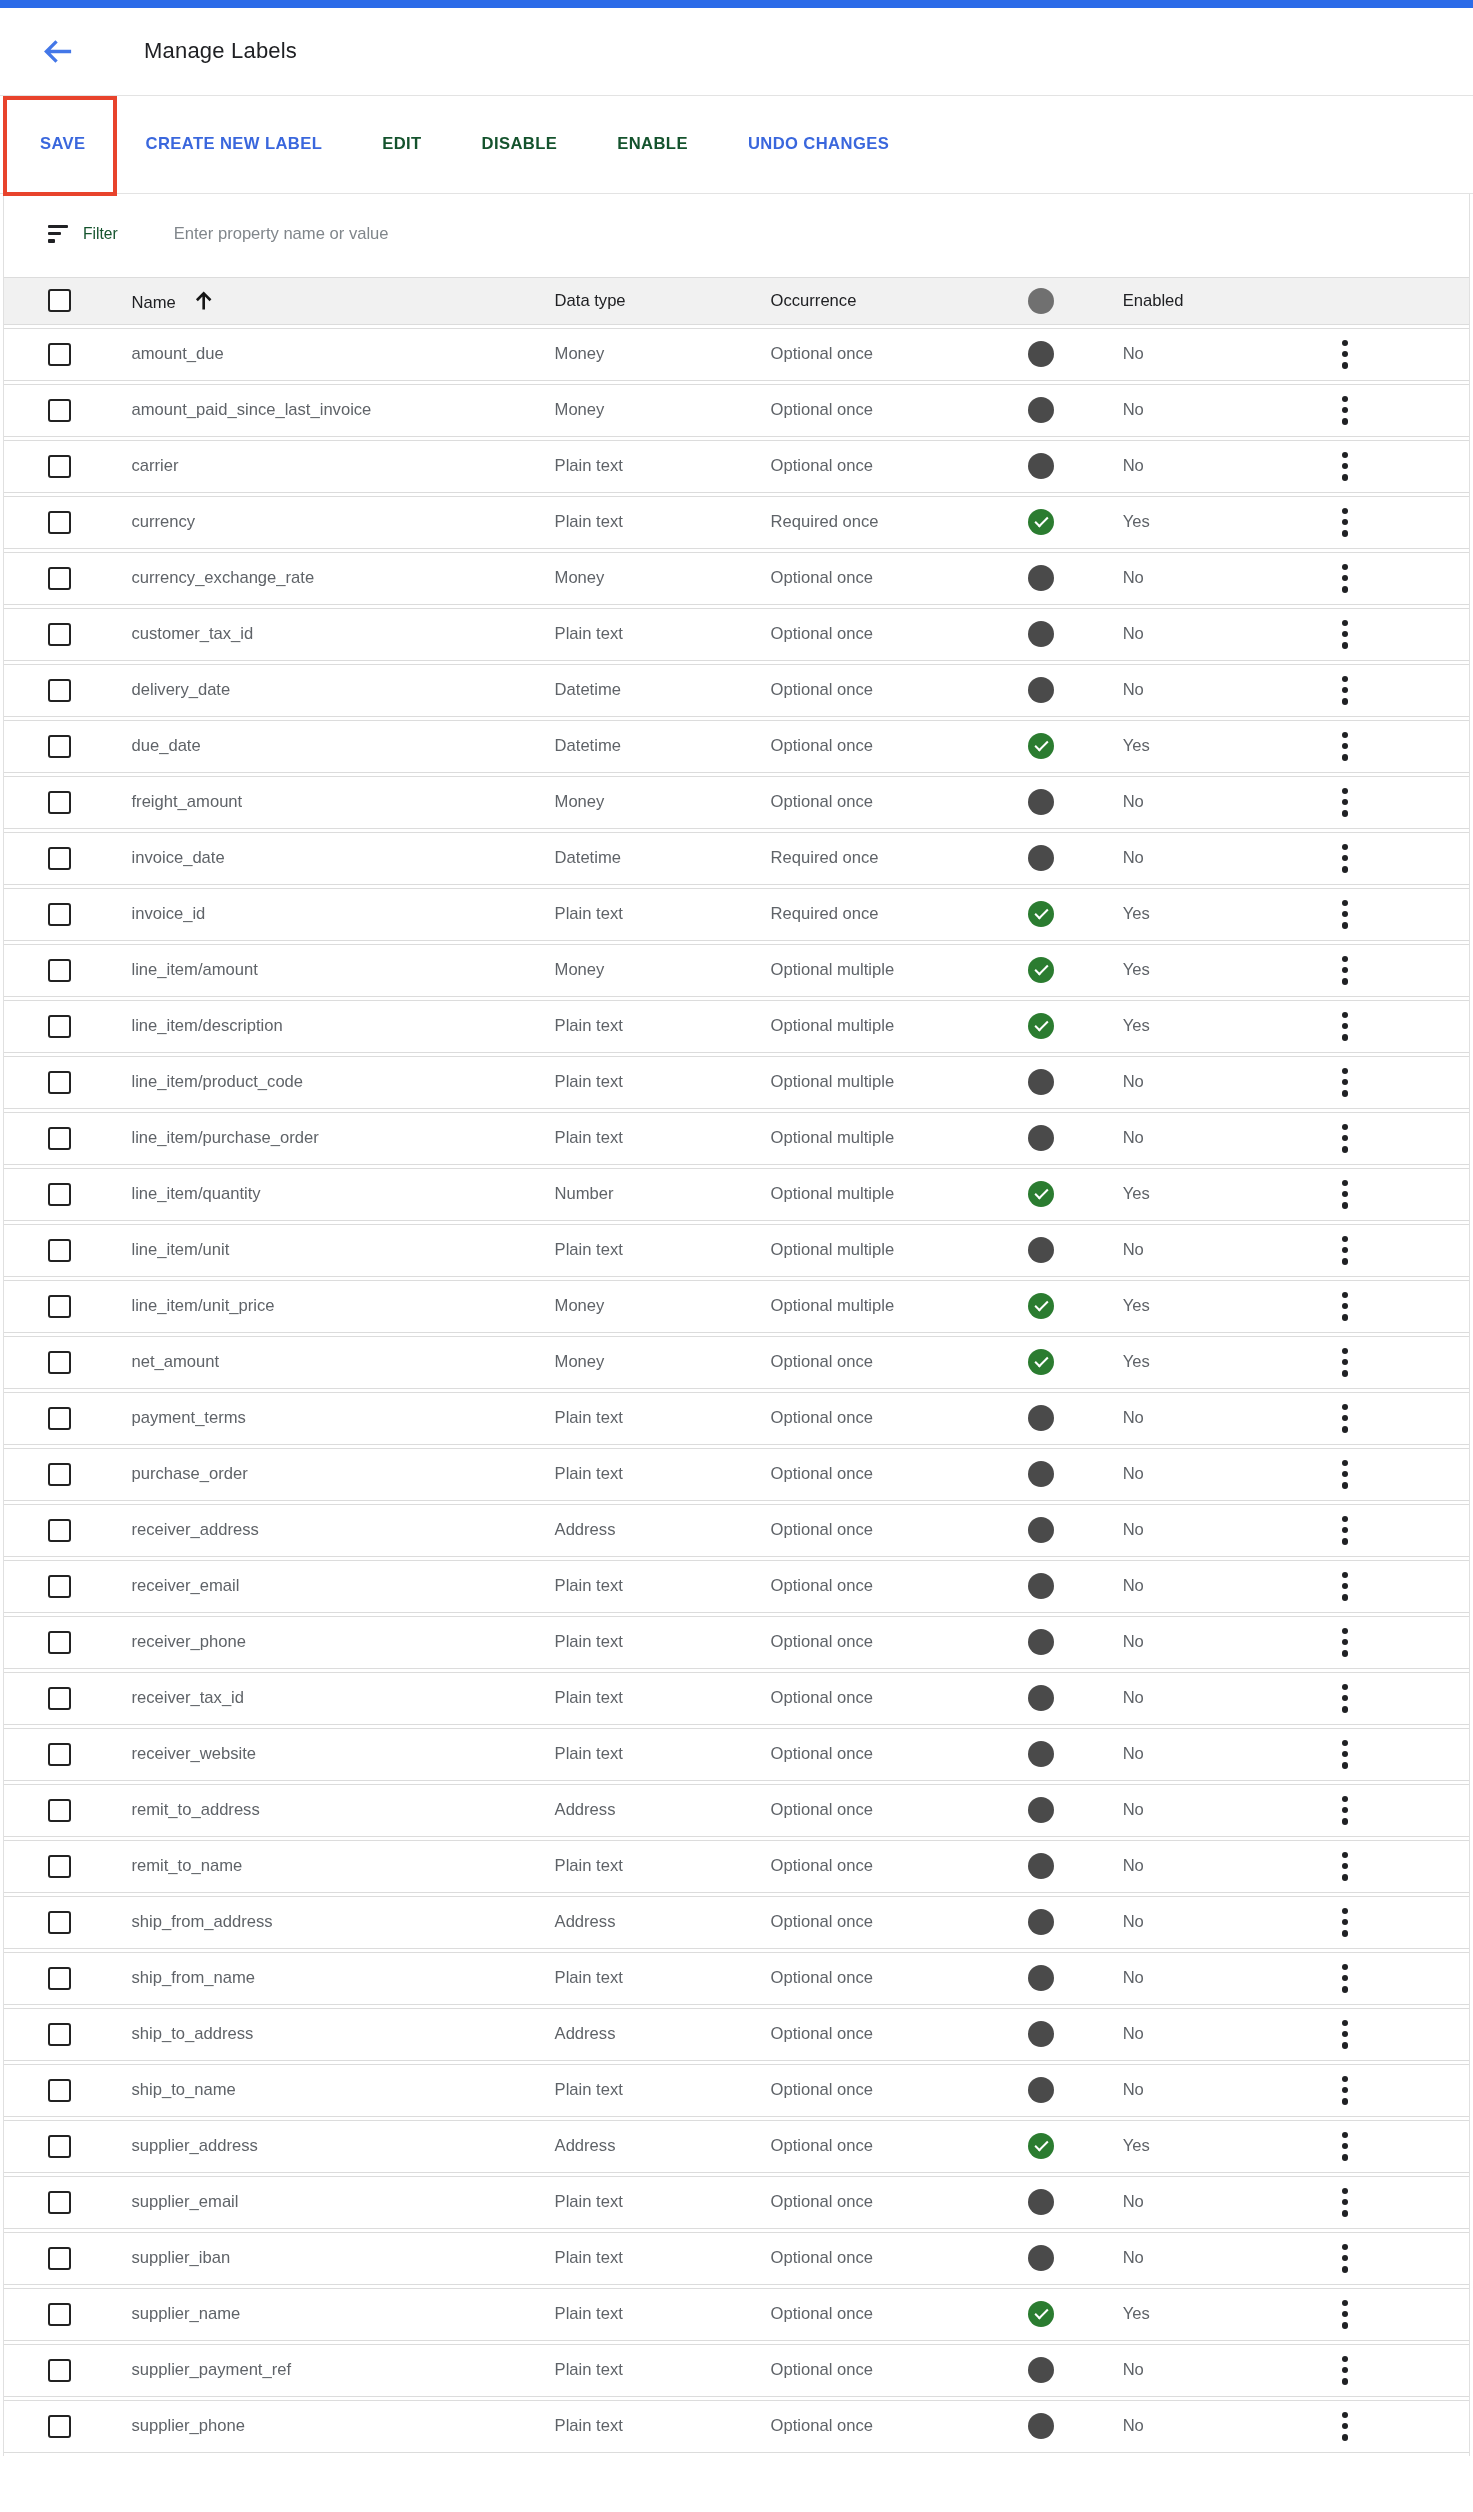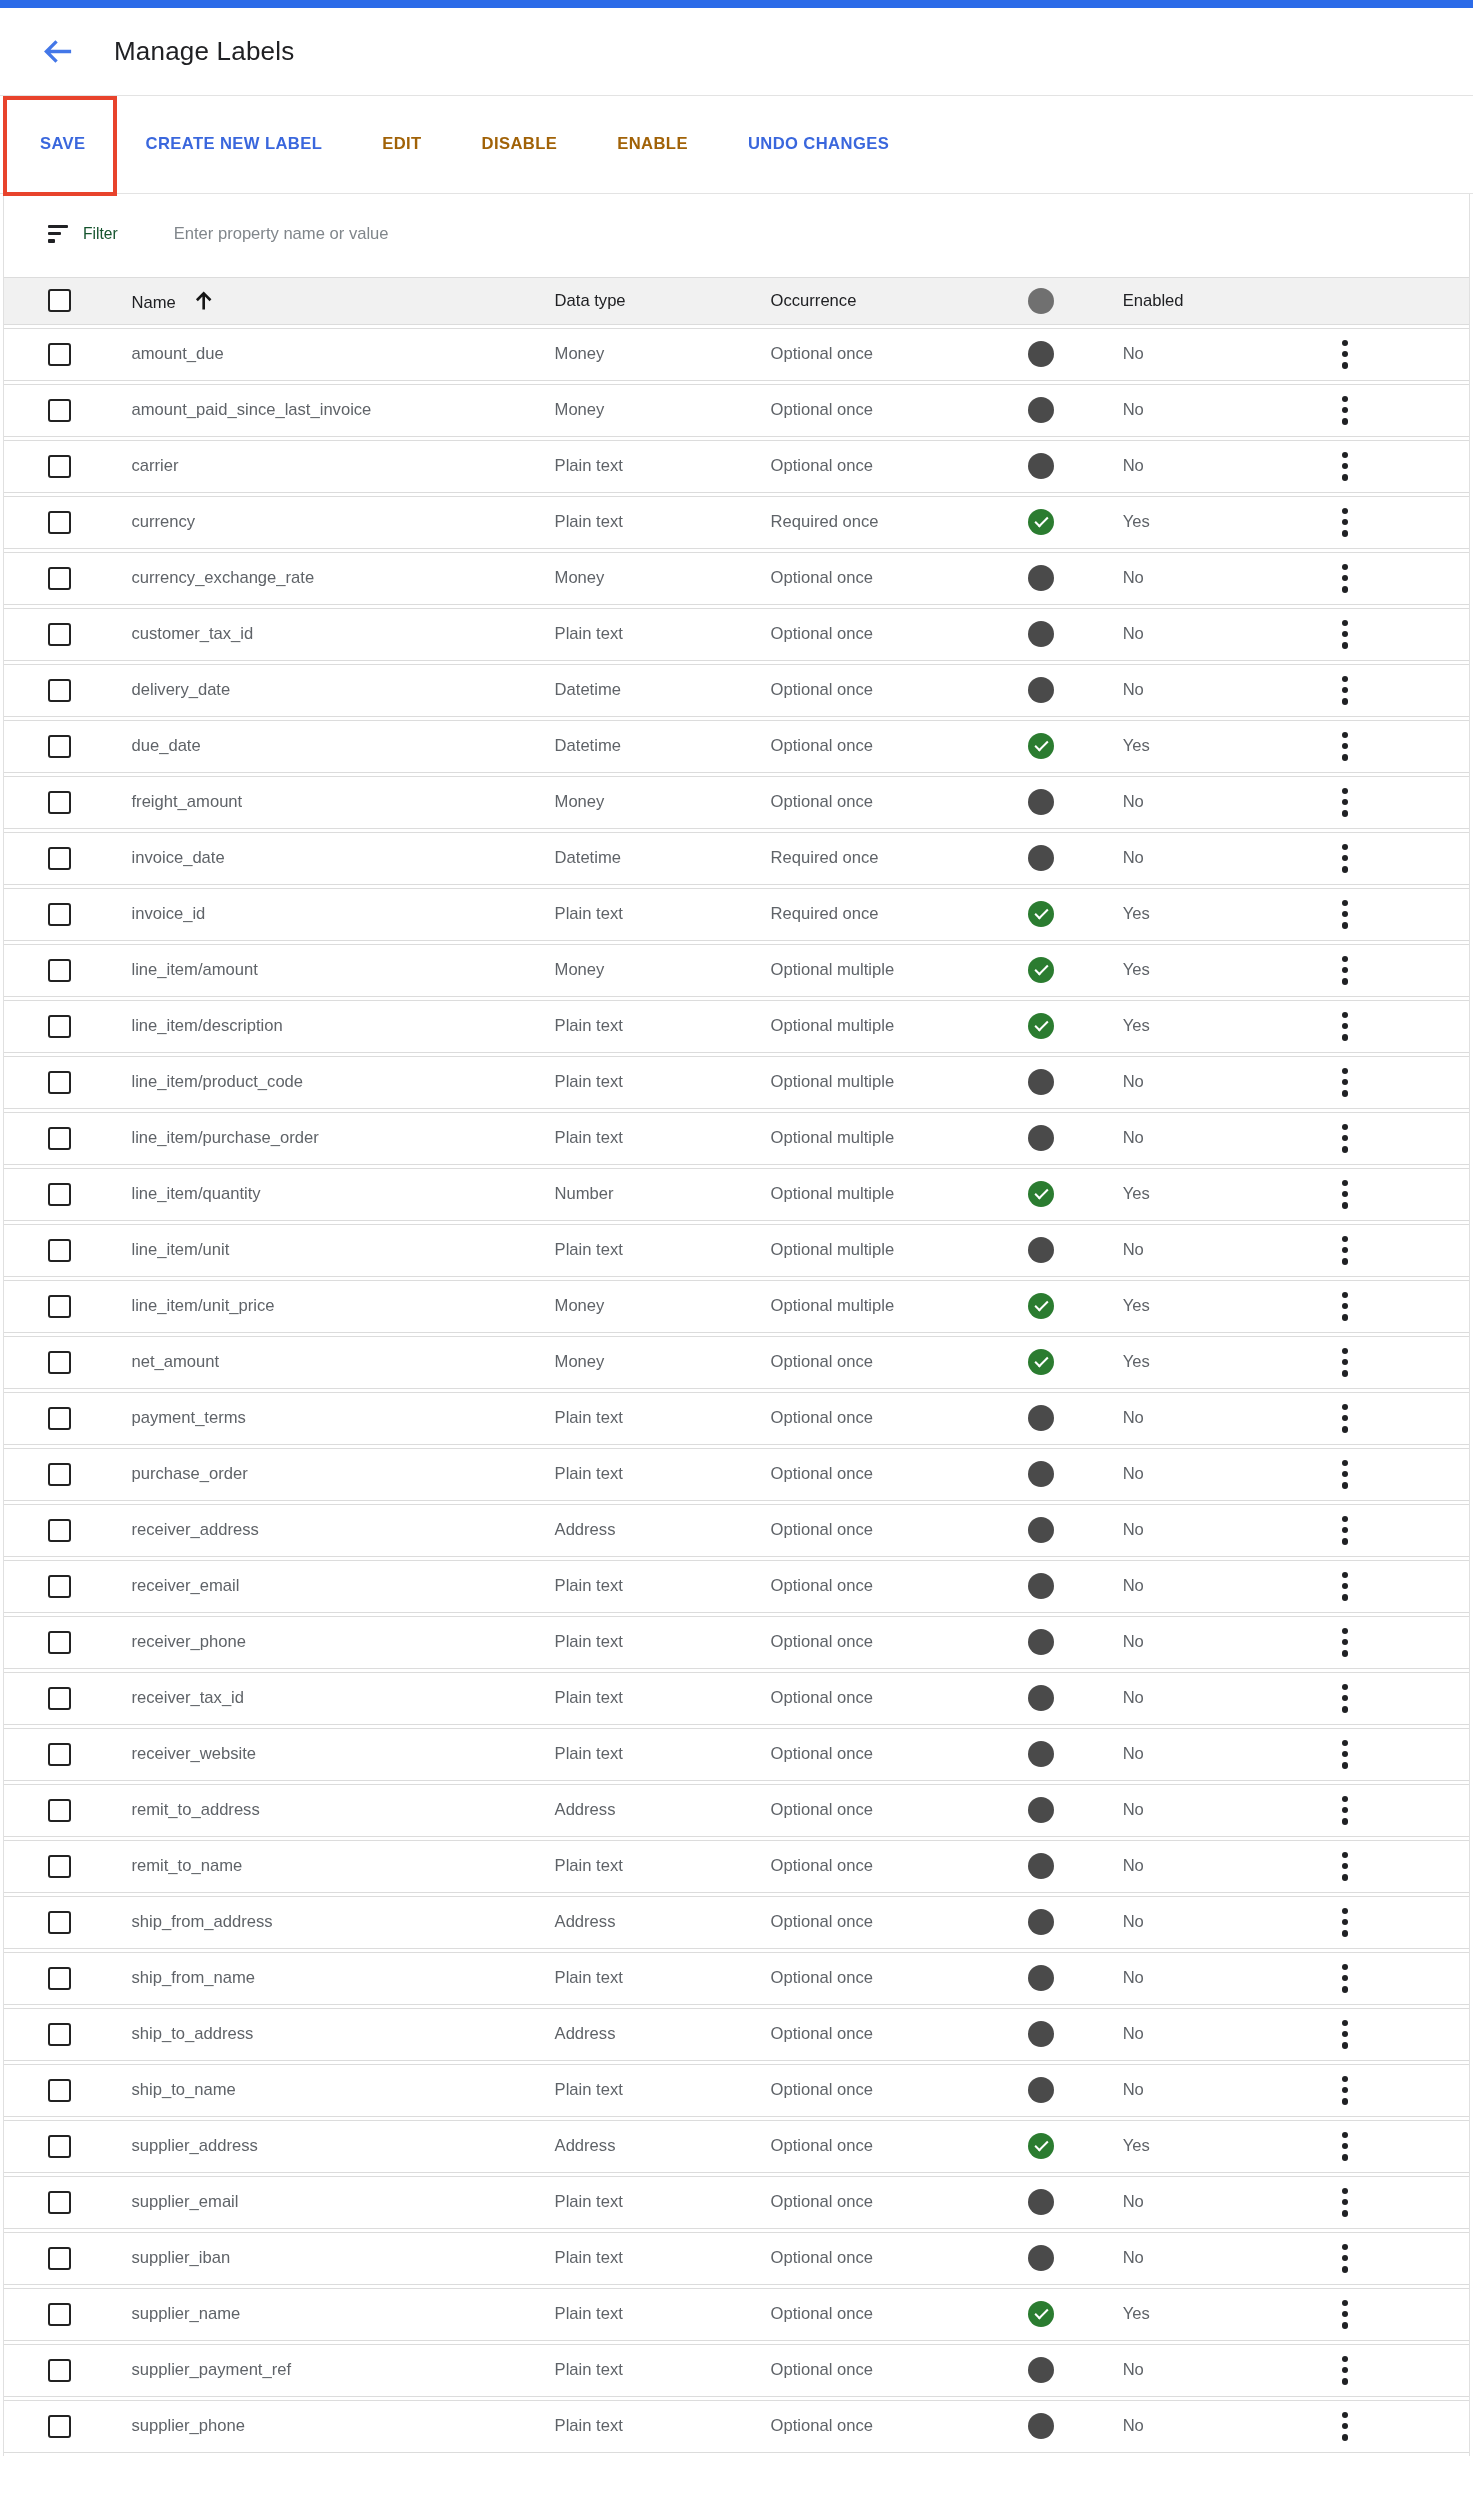--- a/index.html
+++ b/index.html
@@ -4,26 +4,26 @@
 <style>
   html,body{margin:0;padding:0}
   body{
     width:1473px;height:2512px;overflow:hidden;position:relative;
     background:#fff;font-family:"Liberation Sans",sans-serif;
     -webkit-font-smoothing:antialiased;
   }
   .topbar{height:7.8px;background:#2b6be8}
   header{height:87px;display:flex;align-items:center;padding-left:41px;border-bottom:1px solid #e3e3e3;background:#fff}
   .back-btn{width:35px;height:35px;background:none;border:none;padding:0;cursor:pointer;display:flex;align-items:center;justify-content:center}
-  .page-title{font-size:26px;font-weight:400;color:#202124;margin:0 0 0 38px;letter-spacing:0.2px}
+  .page-title{font-size:22px;font-weight:400;color:#202124;margin:0 0 0 68px;letter-spacing:0.2px}
   .toolbar{height:97px;display:flex;align-items:center;padding-left:40px;gap:60px;border-bottom:1px solid #e3e3e3;background:#fff}
   .tbtn{background:none;border:none;padding:0;font-family:"Liberation Sans",sans-serif;
     font-size:16.6px;font-weight:700;letter-spacing:0.4px;cursor:pointer;white-space:nowrap}
   .tbtn.primary{color:#3a67dd}
-  .tbtn.disabled{color:#a16207;cursor:default}
+  .tbtn.disabled{color:#14532d;cursor:default}
   .annotation-box{position:absolute;left:2.9px;top:96px;width:114px;height:100px;
     border:4.9px solid #e8432c;box-sizing:border-box;pointer-events:none;z-index:5}
   .content{margin:0 2.9px;border-left:1px solid #e0e0e0;border-right:1px solid #e0e0e0}
   .filterbar{height:80px;display:flex;align-items:center;padding-left:44px;background:#fff}
   .filter-icon{display:flex;flex-direction:column;gap:3.9px;align-items:flex-start}
   .filter-icon i{display:block;height:3.4px;background:#202124;border-radius:1px}
   .filter-icon i:nth-child(1){width:20.5px}
   .filter-icon i:nth-child(2){width:13.6px}
   .filter-icon i:nth-child(3){width:6.8px}
   .filter-label{margin-left:14.6px;font-size:15.6px;font-weight:400;color:#14532d}

